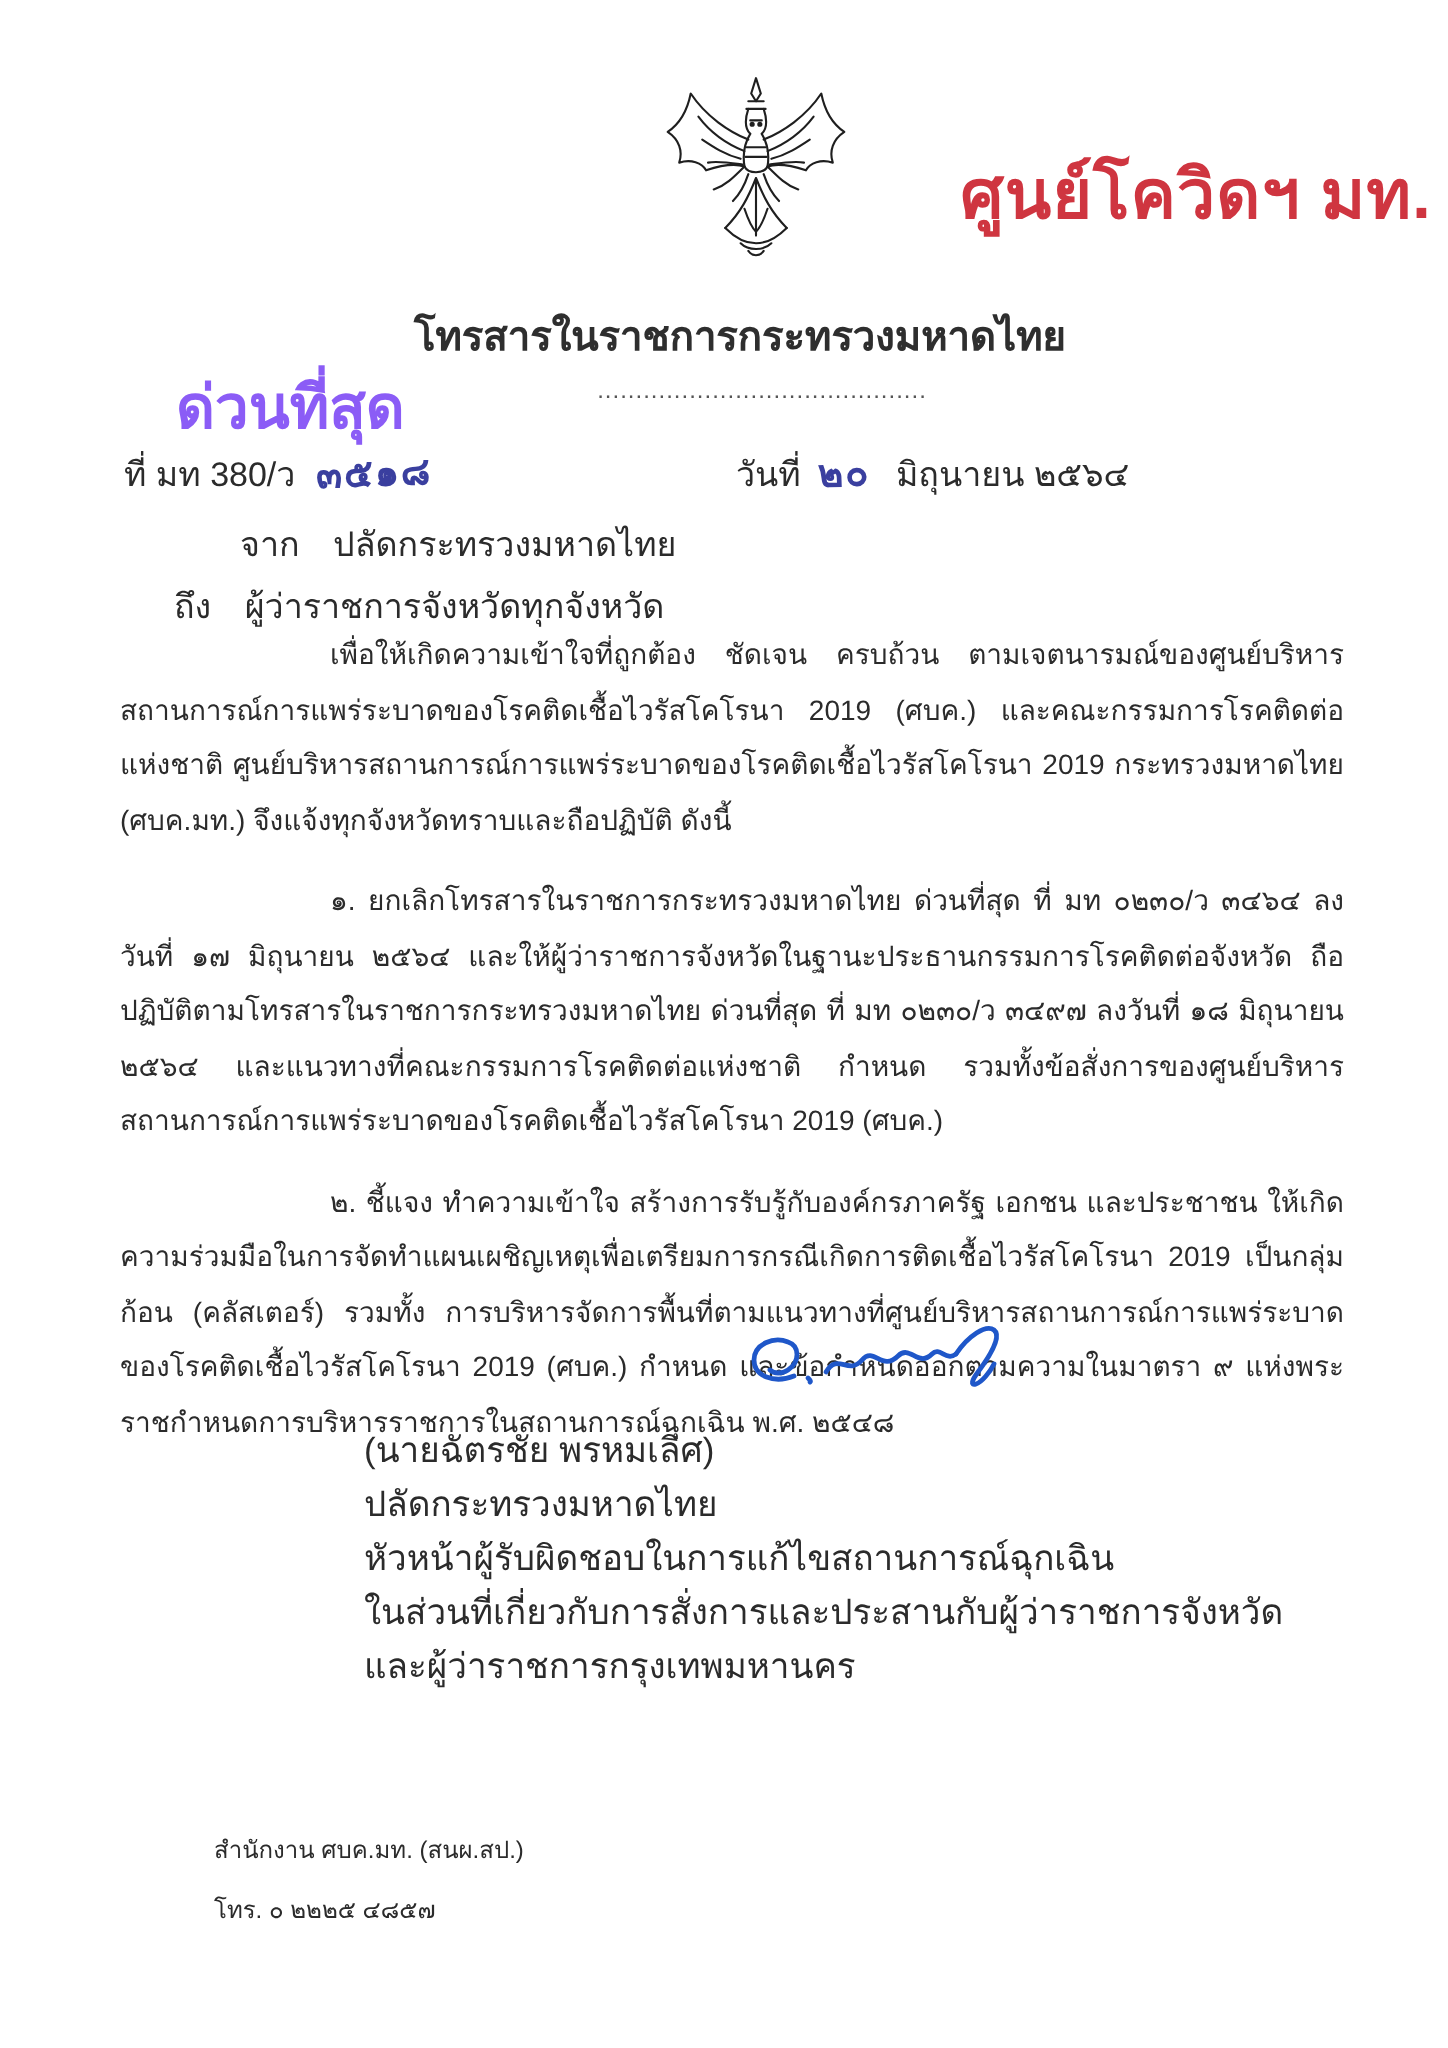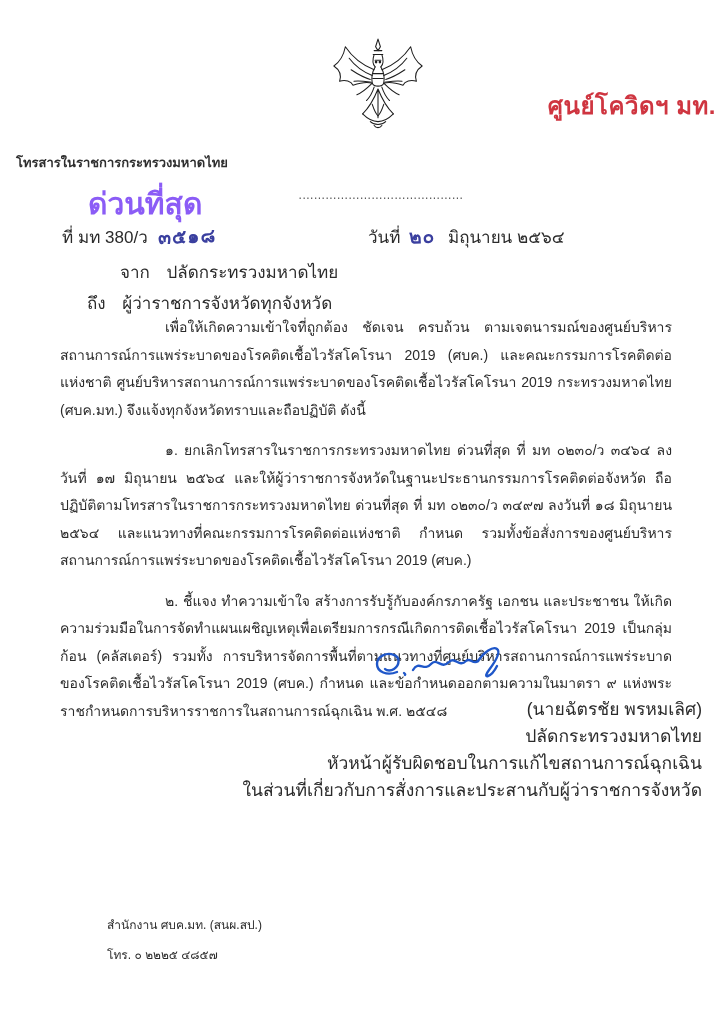--- a/index.html
+++ b/index.html
@@ -8,27 +8,26 @@
     width:724px;height:1024px;
     margin:0 auto;
     background:#ffffff;
     font-family:"Liberation Sans","DejaVu Sans",sans-serif;
     color:#2b2b2b;
     overflow:hidden;
   }
   .emblem{position:absolute;left:330px;top:36px;width:96px;height:106px;}
   .covid-label{
     position:absolute;left:470px;top:70px;width:246px;
-    text-align:right;font-size:24px;font-weight:700;color:#cf3540;
+    text-align:right;font-size:34px;font-weight:700;color:#cf3540;
     letter-spacing:.5px;
-    margin-top:16px;
   }
   .doc-title{
     position:absolute;left:16px;right:0;top:152px;
-    text-align:left;font-size:13px;color:#2e2e2e;font-weight:600;
+    text-align:center;font-size:20px;color:#2e2e2e;font-weight:600;
   }
   .dotted-line{
     position:absolute;left:293px;top:188px;width:176px;
     text-align:center;font-size:12px;letter-spacing:.5px;color:#555;
     overflow:hidden;white-space:nowrap;
   }
   .urgency{
     position:absolute;left:88px;top:180px;
     font-size:30px;font-weight:700;color:#8b5cf6;
   }
@@ -43,22 +42,22 @@
   .from-row{top:258px;margin-left:33px;}
   .to-row{top:289px;}
   .row-label{display:inline-block;margin-right:12px;}
   .body-block{
     position:absolute;left:60px;top:314px;width:612px;
     font-size:14px;line-height:27.5px;text-align:justify;
     overflow-wrap:break-word;
   }
   .body-block p{margin:0 0 13px 0;text-indent:105px;}
   .sign-block{
-    position:absolute;left:182px;top:642px;width:520px;
-    text-align:right;font-size:17.5px;line-height:27px;
+    position:absolute;left:182px;top:658px;width:520px;
+    text-align:left;font-size:17.5px;line-height:27px;
   }
   .sign-mark{display:block;margin:0 auto 4px auto;}
   .footer{
     position:absolute;left:107px;top:910px;
     font-size:12px;line-height:30px;
   }
 </style>
 </head>
 <body>
 
@@ -128,20 +127,21 @@
         <path d="M30 30 C20 34 10 30 10 22 C10 14 20 10 27 13 C33 15 33 23 27 27 C24 29 20 29 18 27"></path>
         <path d="M37 31 c1 1 1.5 1.5 1 2"></path>
         <path d="M46 28 C52 18 57 30 64 22 C70 15 74 28 82 20 C88 14 92 26 99 19 C103 15 106 23 111 19"></path>
         <path d="M111 19 C117 10 126 4 130 7 C134 10 128 20 122 28 C119 32 118 35 121 34 C124 33 128 28 130 24"></path>
       </g>
     </svg>
     <div>(นายฉัตรชัย  พรหมเลิศ)</div>
     <div>ปลัดกระทรวงมหาดไทย</div>
     <div>หัวหน้าผู้รับผิดชอบในการแก้ไขสถานการณ์ฉุกเฉิน</div>
     <div>ในส่วนที่เกี่ยวกับการสั่งการและประสานกับผู้ว่าราชการจังหวัด</div>
+    <div>และผู้ว่าราชการกรุงเทพมหานคร</div>
   </div>
 
   <div class="footer">
     <div>สำนักงาน ศบค.มท. (สนผ.สป.)</div>
     <div>โทร. ๐ ๒๒๒๕ ๔๘๕๗</div>
   </div>
 
 </div>
 
 </body></html>

